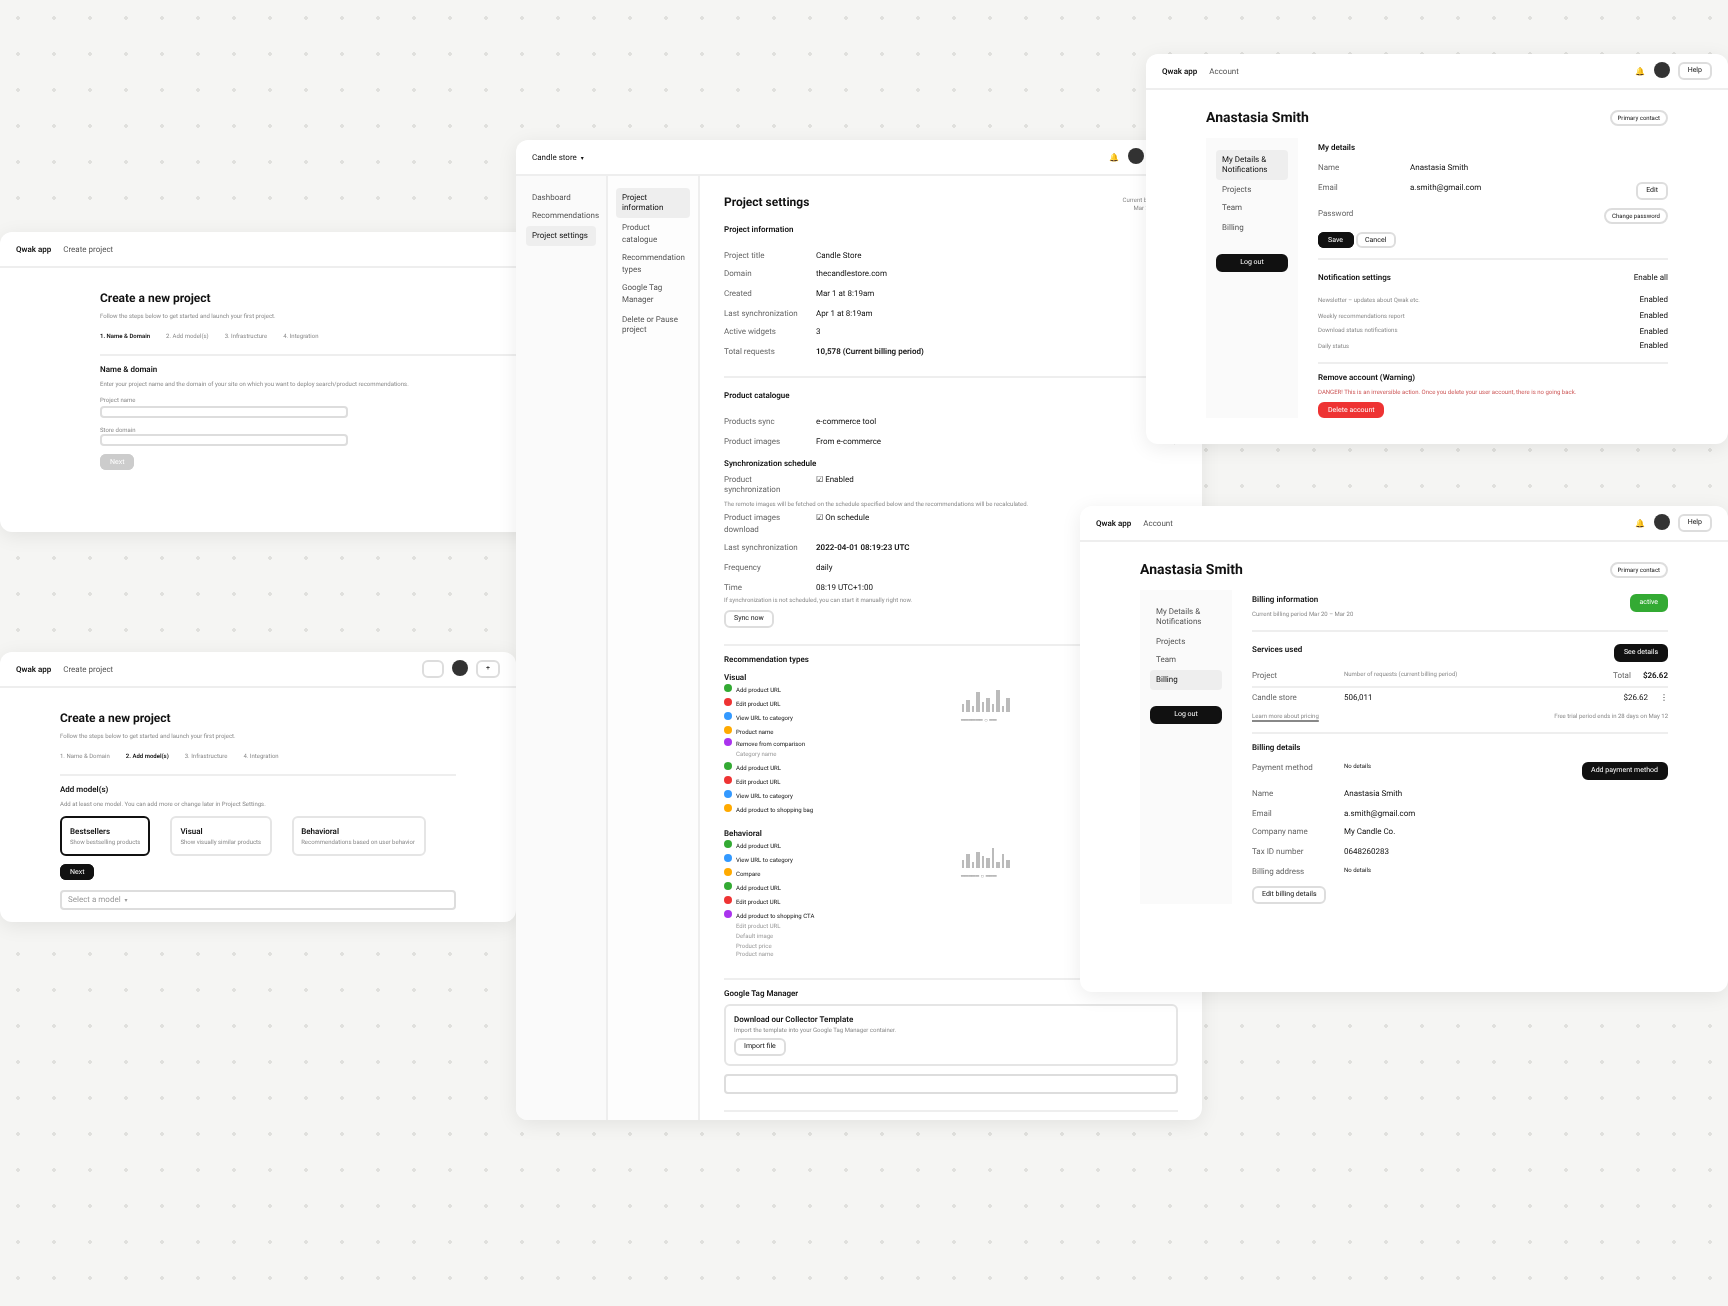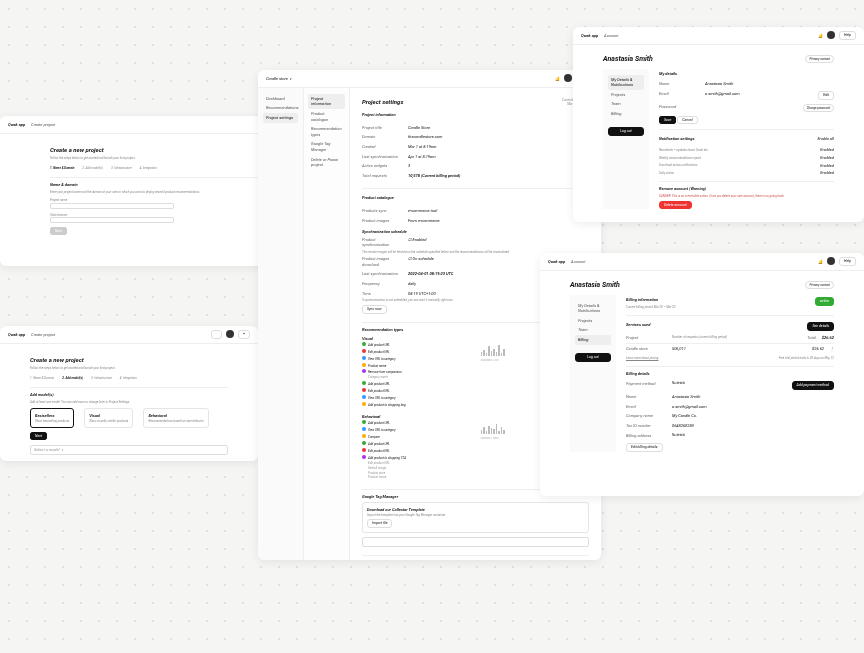--- a/index.html
+++ b/index.html
@@ -15,21 +15,20 @@
   color: #111;
 }
 .window {
   position: absolute;
   background: #fff;
   border-radius: 6px;
   box-shadow: 0 2px 10px rgba(0,0,0,0.08);
   overflow: hidden;
   font-size: 4px;
   line-height: 1.4;
-  font-style: italic;
 }
 .topbar {
   display: flex;
   align-items: center;
   justify-content: space-between;
   padding: 4px 8px;
   border-bottom: 1px solid #eee;
 }
 .topbar-left { display: flex; gap: 6px; align-items: center; }
 .topbar-right { display: flex; gap: 4px; align-items: center; }

